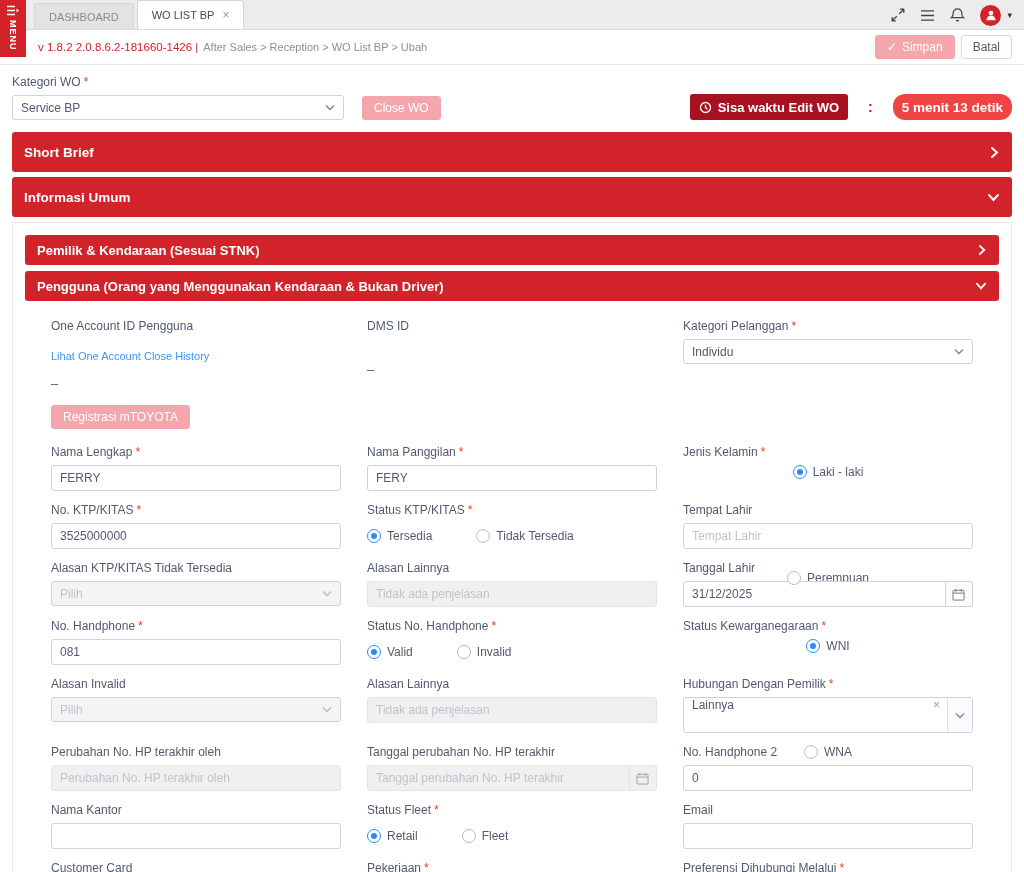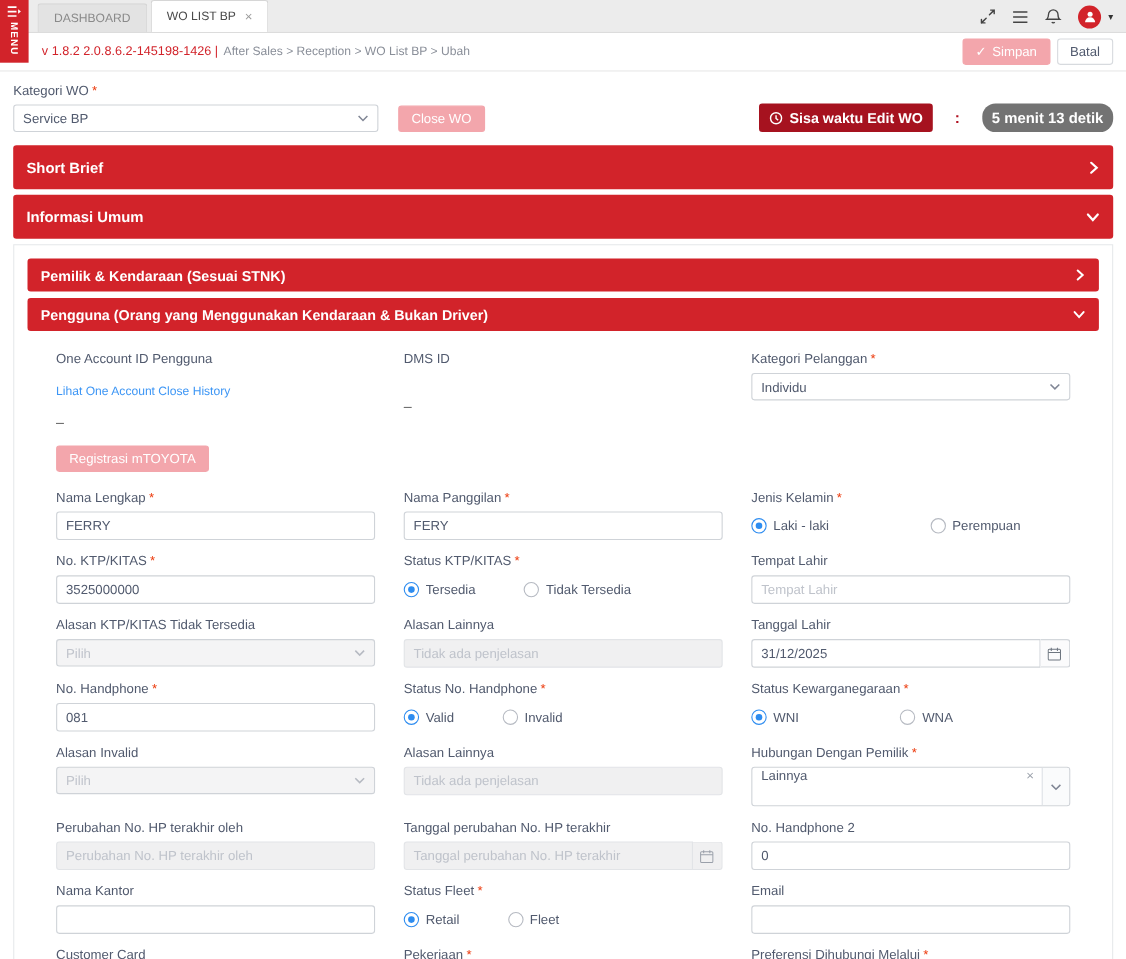--- a/index.html
+++ b/index.html
@@ -34,21 +34,21 @@
   .kat-row { display:flex; align-items:flex-end; padding:10px 12px 12px 12px; gap:18px; }
   .flabel { display:block; font-size:12px; color:#515a6e; margin-bottom:6px; }
   .req { color:#ed4014; margin-left:3px; }
   .fselect { height:25px; border:1px solid #cfd3d8; border-radius:3px; background:#fff; display:flex; align-items:center; padding:0 8px; font-size:12px; color:#515a6e; cursor:pointer; }
   .fselect .val { flex:1; }
   .fselect.disabled { background:#f4f4f5; color:#c0c4cc; cursor:not-allowed; }
   .w332 { width:332px; }
   .timer { margin-left:auto; display:flex; align-items:center; gap:20px; }
   .badge { height:26px; display:flex; align-items:center; gap:6px; padding:0 9px; border-radius:3px; color:#fff; font-weight:bold; font-size:13px; }
   .badge-dark { background:#a6121f; }
-  .badge-red  { background:#737373; font-size:13.5px;border-radius:12px; }
+  .badge-red  { background:#ef4444; font-size:13.5px;border-radius:12px; }
   .colon { color:#b01020; font-weight:bold; font-size:14px; }
 
   
   .acc { height:40px; margin:0 12px 5px 12px; background:#d2232a; border-radius:3px; color:#fff; font-size:13.5px; font-weight:bold;
     display:flex; align-items:center; padding:0 12px; cursor:pointer; }
   .acc .chev { margin-left:auto; display:flex; }
 
   
   .panel { margin:0 12px; border:1px solid #e7e9eb; background:#fff; padding:12px 12px 0 12px; min-height:700px; }
   .subbar { height:30px; background:#d2232a; border-radius:3px; color:#fff; font-size:13px; font-weight:bold;
@@ -66,21 +66,21 @@
   .iappend { width:30px; height:26px; border:1px solid #cfd3d8; border-left:none; border-radius:0 3px 3px 0; background:#fbfbfc; display:flex; align-items:center; justify-content:center; cursor:pointer; }
   .iappend.disabled { background:#f0f0f1; border-color:#e2e4e7; }
 
   .sel2 { height:36px; border:1px solid #cfd3d8; border-radius:3px; background:#fff; display:flex; align-items:flex-start; overflow:hidden; cursor:pointer; }
   .s2val { flex:1; padding:0 8px; font-size:12px; color:#515a6e; }
   .s2clear { color:#9aa0aa; font-size:12px; margin-right:7px; }
   .s2dd { width:25px; height:100%; border-left:1px solid #dfe2e6; background:#fafbfc; display:flex; align-items:center; justify-content:center; }
 
   .radio-row { height:26px; display:flex; align-items:center; }
   .gap-md { gap:44px; }
-  .gap-lg { gap:92px; }
+  .gap-lg { gap:92px;flex-direction:column; }
   .radio { display:inline-flex; align-items:center; gap:6px; font-size:12px; color:#515a6e; cursor:pointer; }
   .rdot { width:14px; height:14px; border-radius:50%; border:1px solid #b6bac2; background:#fff; position:relative; flex:0 0 auto; }
   .radio.checked .rdot { border-color:#2d8cf0; }
   .radio.checked .rdot::after { content:''; position:absolute; inset:3px; border-radius:50%; background:#2d8cf0; }
 
   .info-cell .link { display:inline-block; margin-top:11px; font-size:11px; color:#3d96f5; text-decoration:none; cursor:pointer; }
   .info-cell .dash { margin-top:12px; font-size:13px; color:#5a5a5a; }
   .btn-reg { margin:14px 0 16px 0; }
 </style>
 </head>
@@ -119,21 +119,21 @@
         <svg width="12" height="12" viewBox="0 0 12 12">
           <circle cx="6" cy="4" r="2.3" fill="#fff"></circle>
           <path d="M1.4 11.2a4.6 4.6 0 0 1 9.2 0z" fill="#fff"></path>
         </svg>
       </span>
       <span class="av-chev">▾</span>
     </div>
   </div>
 
   <div class="crumbbar">
-    <span class="version">v 1.8.2 2.0.8.6.2-145198-1426 |</span>
+    <span class="version">v 1.8.2 2.0.8.6.2-181660-1426 |</span>
     <span class="path">After Sales  &gt;  Reception  &gt;  WO List BP  &gt;  Ubah</span>
     <div class="crumb-actions">
       <button class="btn btn-pink" disabled="">
         <span>✓</span>
         <span>Simpan</span>
       </button>
       <button class="btn btn-plain">
         <span>Batal</span>
       </button>
     </div>

